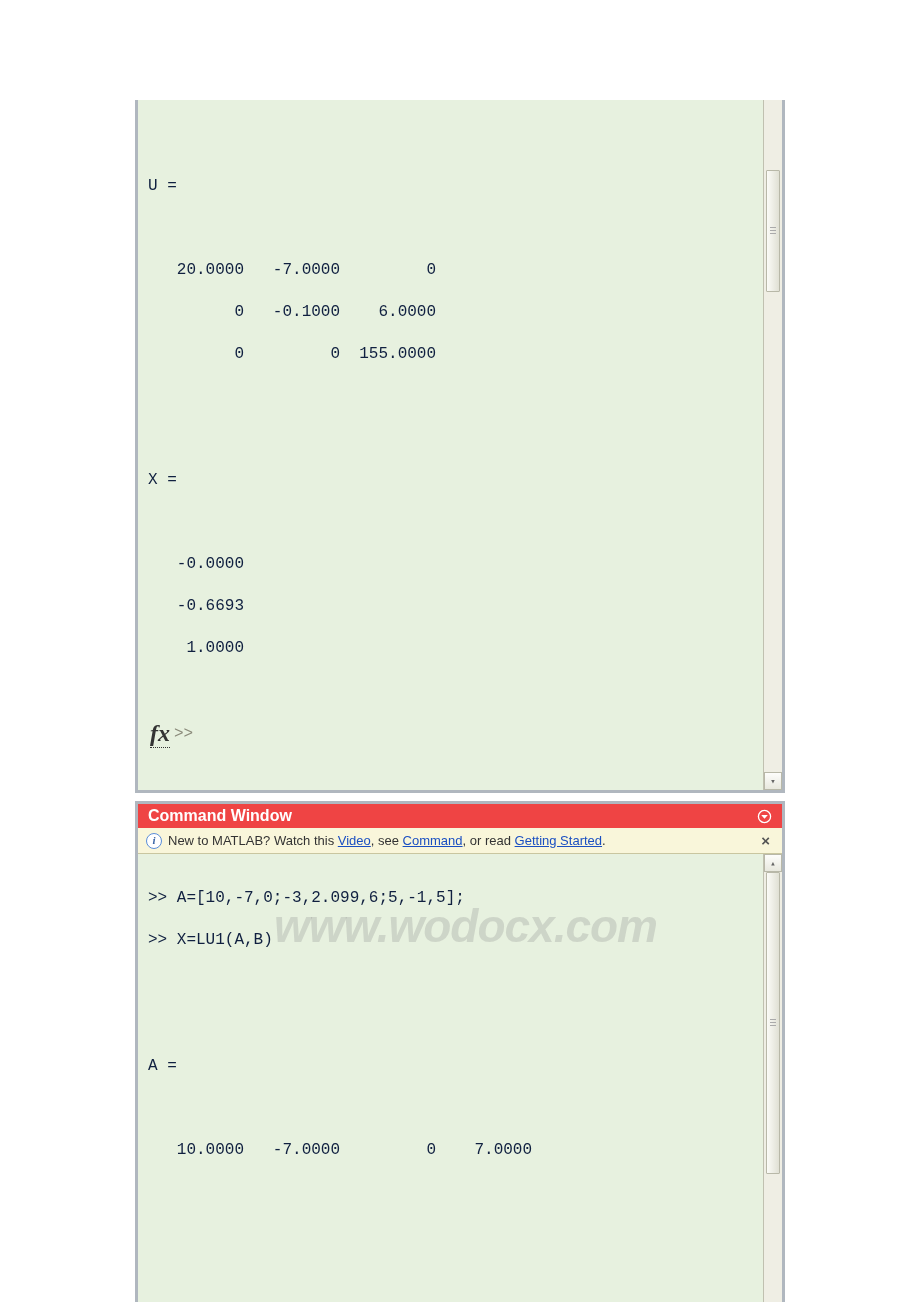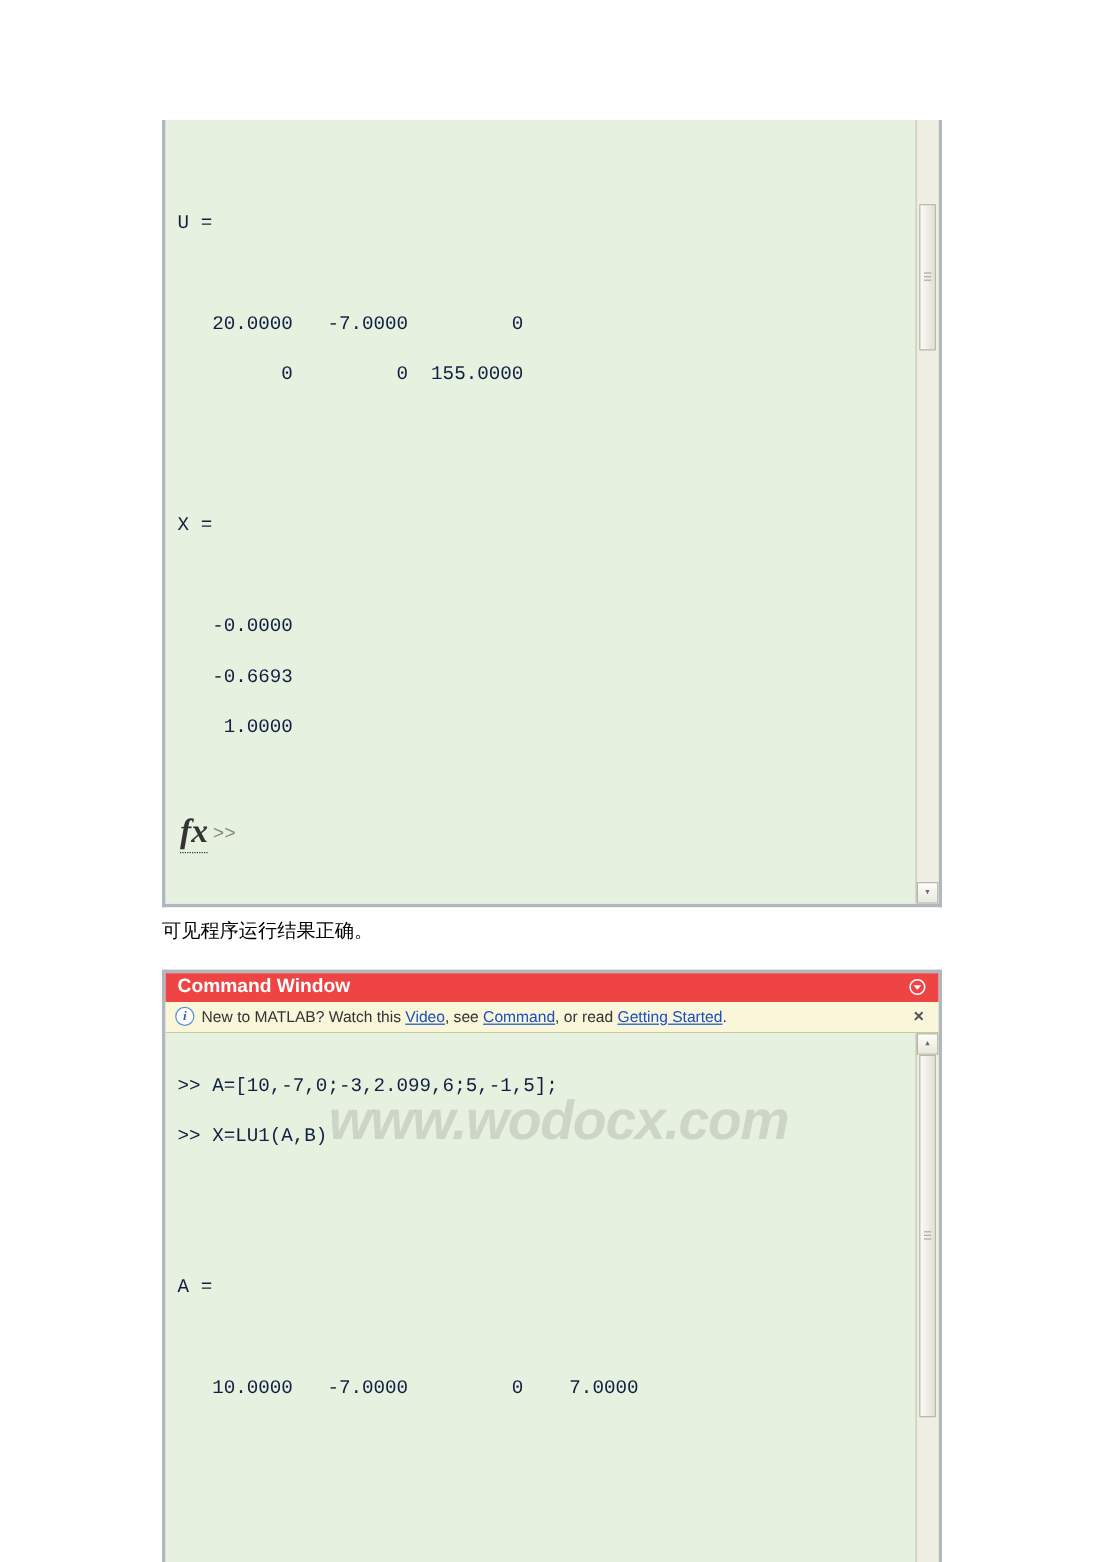--- a/index.html
+++ b/index.html
@@ -113,21 +113,21 @@
   }
   .fx-row {
     display: flex;
     align-items: center;
     padding: 0 0 2px 2px;
   }
   .fx {
     font-family: "Times New Roman", serif;
     font-style: italic;
     font-weight: bold;
-    font-size: 28px;
+    font-size: 24px;
     color: #333;
     margin-right: 4px;
     border-bottom: 1px dotted #333;
   }
   .fx .x {
     font-style: italic;
   }
   .prompt-gray {
     font-family: "NSimSun", "Courier New", monospace;
     color: #8a8a7a;
@@ -203,20 +203,21 @@
 <div class="page">
 
   <div class="panel-wrap">
     <div class="panel-outer">
       <div class="cmd-inner" style="min-height:320px;">
         <div class="cmd-text">
 <span class="cmd-line">  </span>
 <span class="cmd-line">U =</span>
 <span class="cmd-line">  </span>
 <span class="cmd-line">   20.0000   -7.0000         0</span>
+<span class="cmd-line">         0   -0.1000    6.0000</span>
 <span class="cmd-line">         0         0  155.0000</span>
 <span class="cmd-line">  </span>
 <span class="cmd-line">  </span>
 <span class="cmd-line">X =</span>
 <span class="cmd-line">  </span>
 <span class="cmd-line">   -0.0000</span>
 <span class="cmd-line">   -0.6693</span>
 <span class="cmd-line">    1.0000</span>
 <span class="cmd-line">  </span>
 <div class="fx-row">
@@ -229,21 +230,20 @@
             <div class="sb-thumb" style="top:70px;height:120px;">
               <div class="grip"><span></span><span></span><span></span></div>
             </div>
           </div>
           <div class="sb-btn">▾</div>
         </div>
       </div>
     </div>
   </div>
 
-  <div class="body-text">可见程序运行结果正确。</div>
 
 
   <div class="panel-wrap" style="position:relative;">
     <div class="panel-outer full">
       <div class="title-bar">
         <span>Command Window</span>
         <span class="circle">
           <svg viewBox="0 0 16 16">
               <circle cx="8" cy="8" r="6.5" fill="none" stroke="#fff" stroke-width="1.4"></circle>
               <polygon points="4.5,6.5 11.5,6.5 8,10.5" fill="#fff"></polygon>

